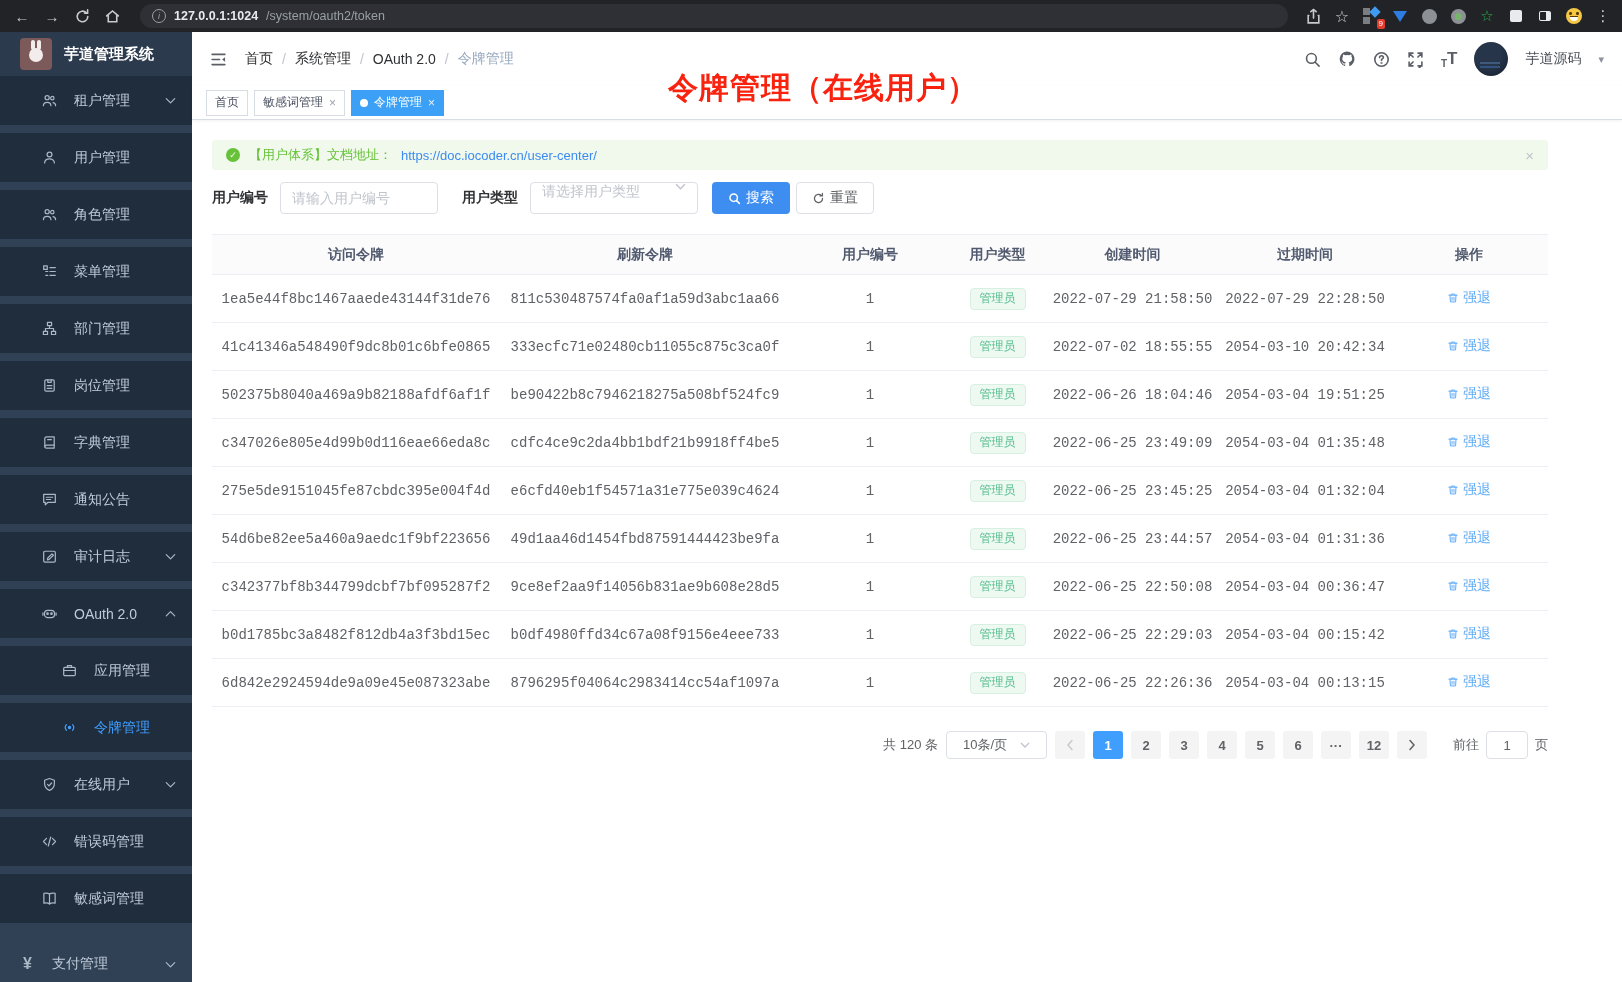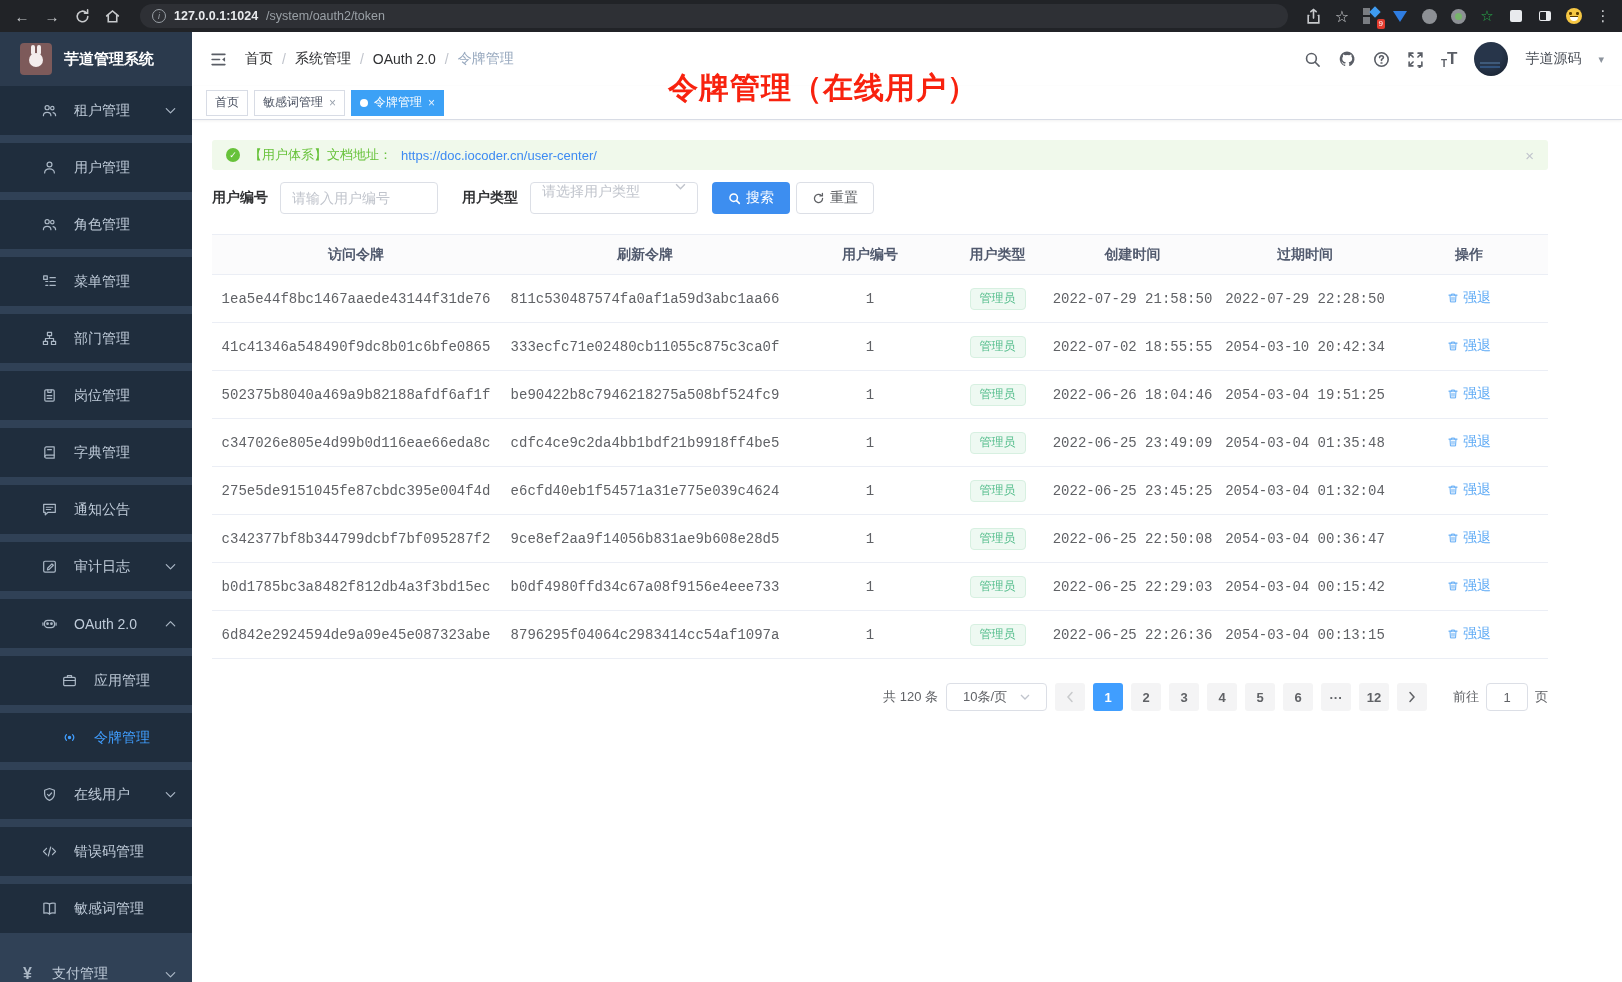--- a/index.html
+++ b/index.html
@@ -34,21 +34,21 @@
   .emoji:before { content:""; position:absolute; left:3px; top:4px; width:2.5px; height:2.5px;
     border-radius:50%; background:#5b3c00; box-shadow:7px 0 0 #5b3c00; }
   .emoji:after { content:""; position:absolute; left:4px; top:8px; width:8px; height:4px;
     border-radius:0 0 8px 8px; background:#fff; border-top:1px solid #5b3c00; }
 
   
   .app { display:flex; height:950px; }
 
   
   .sidebar { width:192px; background:#304156; display:flex; flex-direction:column; flex-shrink:0; }
-  .logo-bar { height:54px; background:#2b3a4d; display:flex; align-items:center; padding-left:20px; gap:12px; flex-shrink:0; }
+  .logo-bar { height:44px; background:#2b3a4d; display:flex; align-items:center; padding-left:20px; gap:12px; flex-shrink:0; }
   .logo-img { width:32px; height:32px; border-radius:4px; background:#7d5a5a; position:relative; overflow:hidden; flex-shrink:0; }
   .logo-img:before { content:""; position:absolute; left:9px; top:10px; width:14px; height:14px; border-radius:50%; background:#f3ecec; }
   .logo-img:after { content:""; position:absolute; left:11px; top:2px; width:4px; height:10px; border-radius:3px;
     background:#f3ecec; box-shadow:6px 0 0 #f3ecec; }
   .app-title { color:#fff; font-size:15px; font-weight:bold; }
   .menu { display:flex; flex-direction:column; font-size:14px; color:#bfcbd9;gap:8px; }
   .mi { height:49px; display:flex; align-items:center; padding-left:42px; gap:17px; background:#1f2d3d; cursor:pointer; }
   .mi .si { flex-shrink:0; color:#aab7c5; }
   .mi.child { padding-left:62px; }
   .mi.active { color:#409eff; }
@@ -521,20 +521,34 @@
               <td>2022-06-25 23:45:25</td>
               <td>2054-03-04 01:32:04</td>
               <td><span class="link-danger">
                   <svg width="12" height="12" viewBox="0 0 16 16" style="stroke:currentColor;fill:none;stroke-width:1.3;stroke-linecap:round;">
                     <path d="M2.5 4.2h11M5.8 4.2V2.8h4.4v1.4M4 4.2l.6 9h6.8l.6-9M6.7 7v4M9.3 7v4"></path>
                   </svg>
                   <span>强退</span>
                 </span></td>
             </tr>
           <tr>
+              <td>54d6be82ee5a460a9aedc1f9bf223656</td>
+              <td>49d1aa46d1454fbd87591444423be9fa</td>
+              <td>1</td>
+              <td><span class="tag-success">管理员</span></td>
+              <td>2022-06-25 23:44:57</td>
+              <td>2054-03-04 01:31:36</td>
+              <td><span class="link-danger">
+                  <svg width="12" height="12" viewBox="0 0 16 16" style="stroke:currentColor;fill:none;stroke-width:1.3;stroke-linecap:round;">
+                    <path d="M2.5 4.2h11M5.8 4.2V2.8h4.4v1.4M4 4.2l.6 9h6.8l.6-9M6.7 7v4M9.3 7v4"></path>
+                  </svg>
+                  <span>强退</span>
+                </span></td>
+            </tr>
+          <tr>
               <td>c342377bf8b344799dcbf7bf095287f2</td>
               <td>9ce8ef2aa9f14056b831ae9b608e28d5</td>
               <td>1</td>
               <td><span class="tag-success">管理员</span></td>
               <td>2022-06-25 22:50:08</td>
               <td>2054-03-04 00:36:47</td>
               <td><span class="link-danger">
                   <svg width="12" height="12" viewBox="0 0 16 16" style="stroke:currentColor;fill:none;stroke-width:1.3;stroke-linecap:round;">
                     <path d="M2.5 4.2h11M5.8 4.2V2.8h4.4v1.4M4 4.2l.6 9h6.8l.6-9M6.7 7v4M9.3 7v4"></path>
                   </svg>

